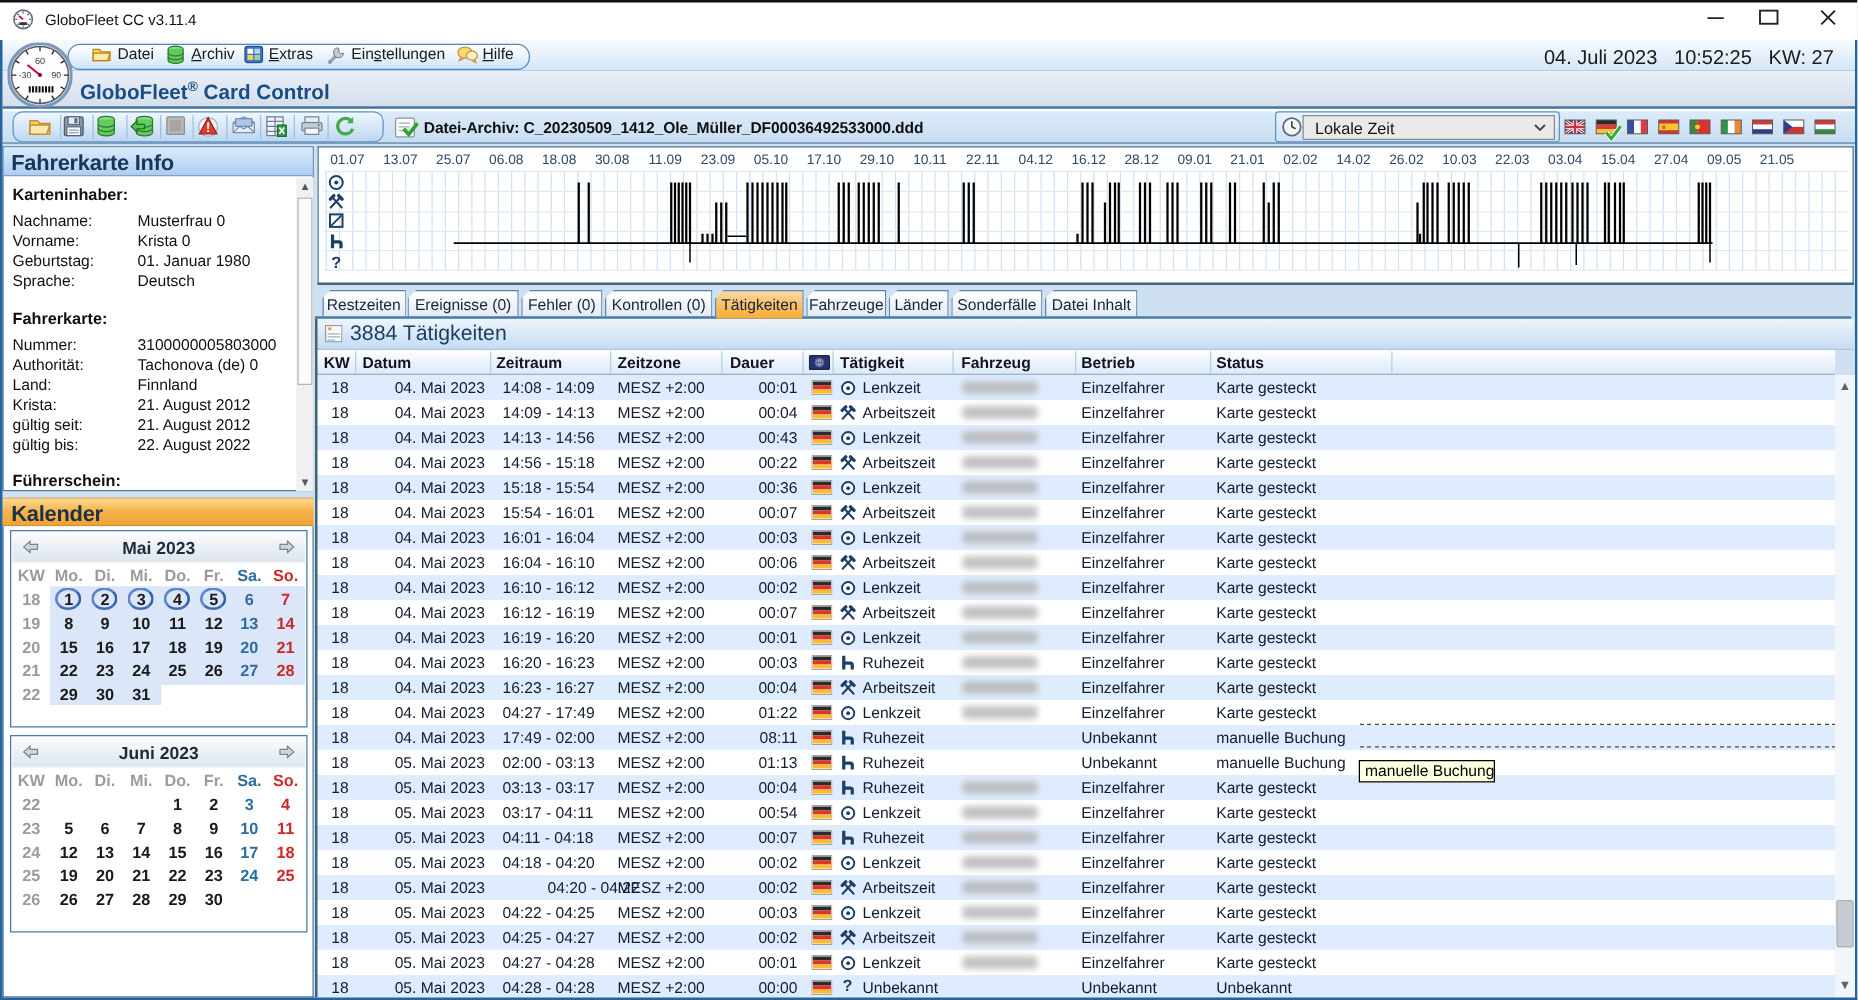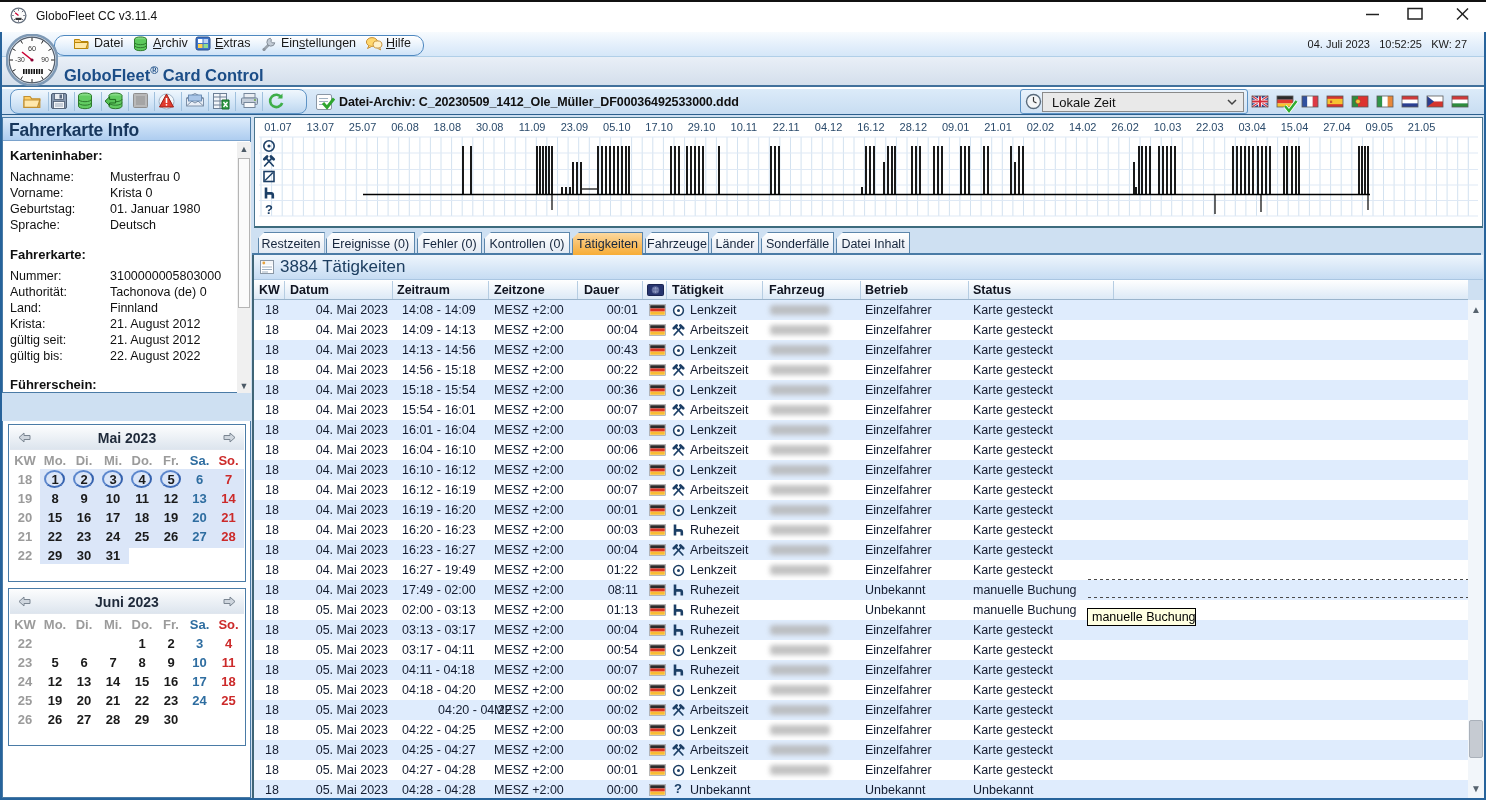--- a/index.html
+++ b/index.html
@@ -11,21 +11,21 @@
 #topborder { position:absolute; left:0; top:0; width:1486px; height:2px; background:#111; }
 
 #titlebar { left:0; top:2; width:1486px; height:30px; background:#fff; }
 #titletext { left:36px; top:9px; font-size:12px; color:#111; }
 
 #menurow { left:2px; top:32px; width:1482px; height:25px;
   background:linear-gradient(#f7fbfe,#e2eefb 60%,#d5e7f8); border-bottom:1px solid #b0cfe8;}
 #menupill { left:52px; top:3px; width:370px; height:21px; border:1px solid #4e88c0; border-radius:10px;
   background:linear-gradient(#ffffff,#e8f2fc 50%,#cfe3f7); }
 .mitem { position:absolute; top:4px; font-size:12.5px; color:#1a1a1a; }
-#datetime { right:17px; top:6px; font-size:11px; color:#1a1a1a; position:absolute;text-align:right; }
+#datetime { right:17px; top:6px; font-size:16px; color:#1a1a1a; position:absolute;text-align:right; }
 
 #logorow { left:2px; top:57px; width:1482px; height:30px;
   background:linear-gradient(#e9eff7,#d4dfec); border-bottom:2px solid #41719c; }
 #logotext { left:62px; top:7px; font-size:16.5px; letter-spacing:-0.2px; font-weight:bold; color:#1b4d87;
   letter-spacing:0px; }
 #logotext sup { font-size:11px; }
 
 #toolrow { left:2px; top:89px; width:1482px; height:26px; background:linear-gradient(#dcebf9,#c8ddf2); border-bottom:1px solid #2c5f8e;}
 #toolpill { left:8px; top:0px; width:297px; height:25px; border:1px solid #5e93c5; border-radius:8px;
   background:linear-gradient(#f0f7fd,#d4e6f7 55%,#bcd6ef); }
@@ -369,20 +369,23 @@
 <div class="flbl" style="top:215px;">gültig seit:</div>
       <div class="fval" style="top:215px;">21. August 2012</div>
 <div class="flbl" style="top:231px;">gültig bis:</div>
       <div class="fval" style="top:231px;">22. August 2022</div>
 <div class="seclbl" style="top:259px;">Führerschein:</div>
 <div class="vsb" style="left:234px;top:24px;width:14px;height:251px;"></div>
 <div class="abs" style="left:234px;top:26px;width:14px;text-align:center;font-size:9px;color:#4c5a66;">▲</div>
 <div class="abs" style="left:234px;top:263px;width:14px;text-align:center;font-size:9px;color:#4c5a66;">▼</div>
 <div class="abs" style="left:235px;top:40px;width:12px;height:150px;background:#fbfbfb;border:1px solid #b5b5b5;"></div>
 </div>
+<div id="kalhead" class="abs">
+      <span>Kalender</span>
+    </div>
 <div id="kalbody" class="abs">
 <div class="calbox" style="top:3px;height:158px;">
         <div class="caltitle">
           <b>Mai 2023</b>
           <svg style="position:absolute;left:8px;top:6px;" width="14" height="11">
             <path d="M6 1 L1 5.5 L6 10 V7.5 H12 V3.5 H6 z" fill="#cfd6de" stroke="#7a8591" stroke-width="1"></path>
           </svg>
           <svg style="position:absolute;right:8px;top:6px;" width="14" height="11">
             <path d="M8 1 L13 5.5 L8 10 V7.5 H2 V3.5 H8 z" fill="#cfd6de" stroke="#7a8591" stroke-width="1"></path>
           </svg>
@@ -1185,21 +1188,21 @@
         </svg>
       </div>
       <div class="cell" style="left:436px;">Arbeitszeit</div>
       <div class="blur"></div>
       <div class="cell" style="left:611px;">Einzelfahrer</div>
       <div class="cell" style="left:719px;">Karte gesteckt</div>
     </div>
     <div class="row" style="top:445px;">
       <div class="cell" style="left:5px;width:20px;text-align:right;">18</div>
       <div class="cell" style="left:34px;width:100px;text-align:right;">04. Mai 2023</div>
-      <div class="cell" style="left:148px;">16:27 - 19:49</div>
+      <div class="cell" style="left:148px;">04:27 - 17:49</div>
       <div class="cell" style="left:240px;">MESZ +2:00</div>
       <div class="cell" style="left:328px;width:56px;text-align:right;">01:22</div>
       <div class="abs" style="left:395px;top:4px;">
         <svg width="17" height="12" style="position:absolute;left:0;top:0;">
           <rect x="0.5" y="0.5" width="16" height="11" fill="#fff" stroke="#888" stroke-width="0.6"></rect>
           <rect x="1.2" y="1.2" width="14.6" height="3.2" fill="#2b2b2b"></rect>
           <rect x="1.2" y="4.4" width="14.6" height="3.2" fill="#dd3526"></rect>
           <rect x="1.2" y="7.6" width="14.6" height="3.2" fill="#f8bc33"></rect>
         </svg>
       </div>

